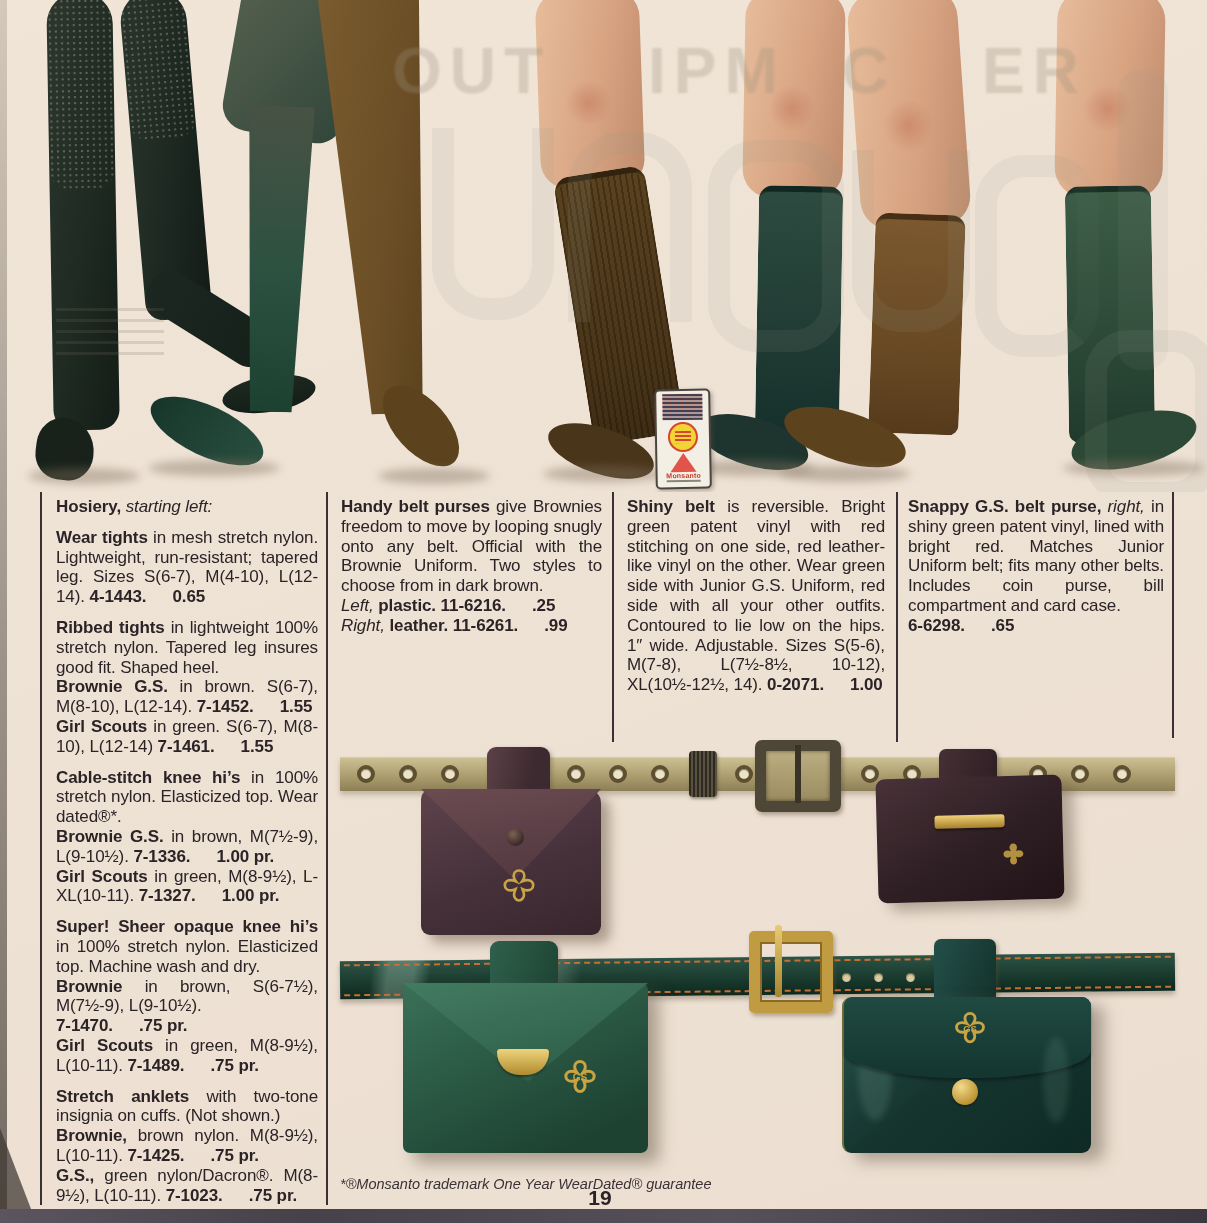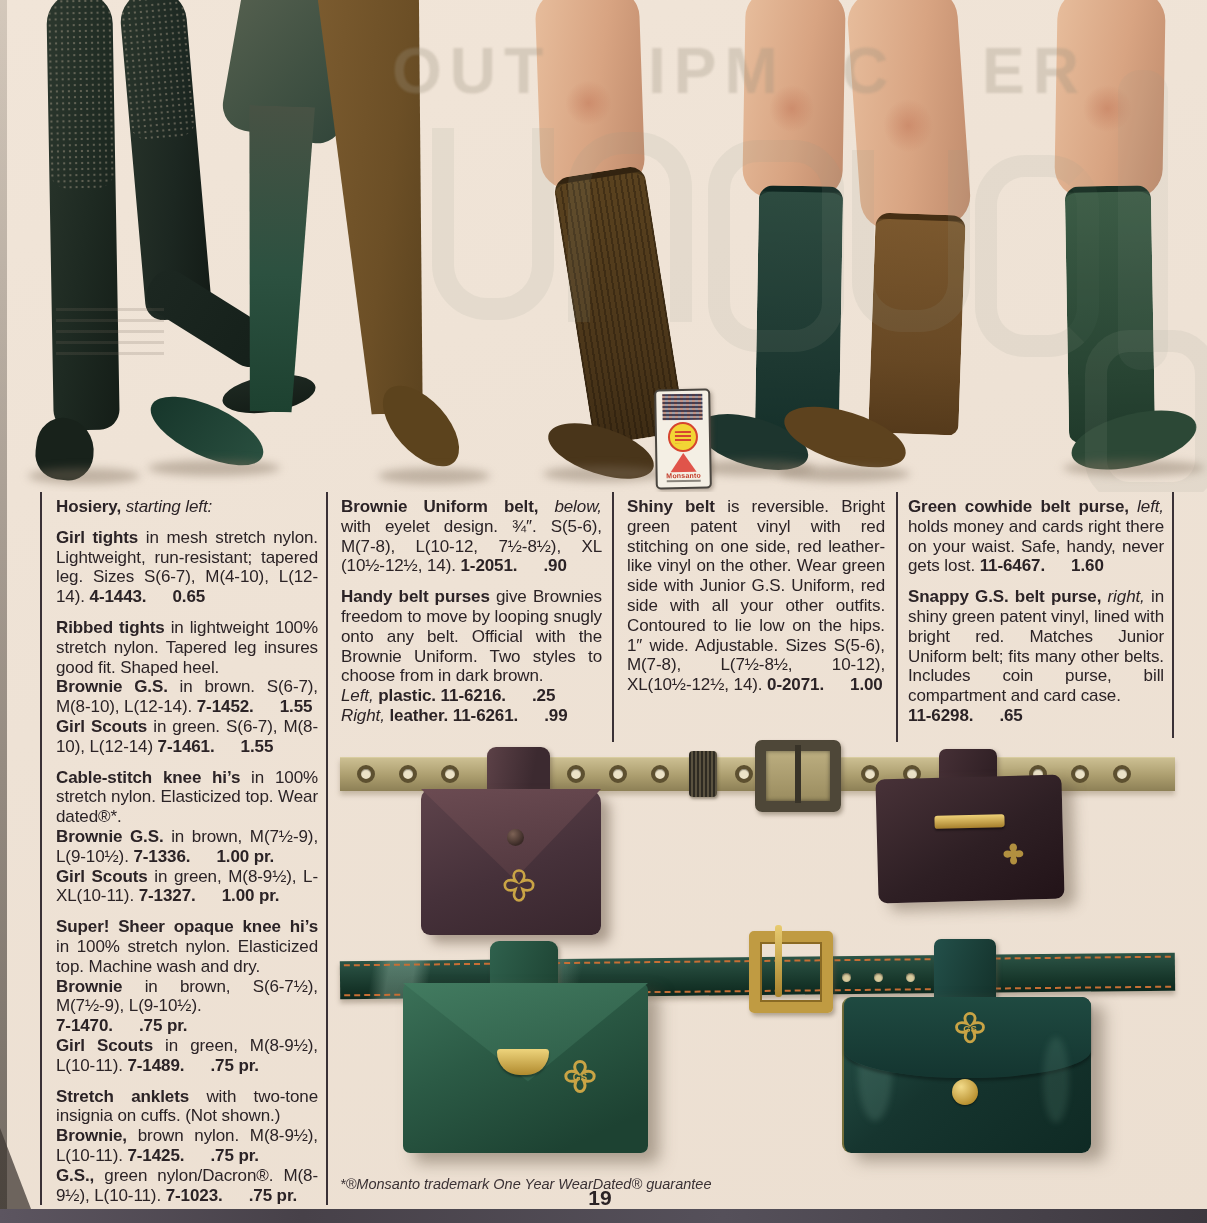--- a/index.html
+++ b/index.html
@@ -294,36 +294,34 @@
   </div>
 
   <div class="vrule r0"></div>
   <div class="vrule r1"></div>
   <div class="vrule r2"></div>
   <div class="vrule r3"></div>
   <div class="vrule r4"></div>
 
   <div class="column col-0">
       <p class="catalog-p"><span class="rb">Hosiery, </span><span class="ri">starting left:</span></p>
-      <p class="catalog-p"><span class="rb">Girl tights</span><span> in mesh stretch nylon. Lightweight, run-resistant; tapered leg. Sizes S(6-7), M(4-10), L(12-14). </span><span class="rb">4-1443.</span><span class="gap"></span><span class="rb">0.65</span></p>
+      <p class="catalog-p"><span class="rb">Wear tights</span><span> in mesh stretch nylon. Lightweight, run-resistant; tapered leg. Sizes S(6-7), M(4-10), L(12-14). </span><span class="rb">4-1443.</span><span class="gap"></span><span class="rb">0.65</span></p>
       <p class="catalog-p"><span class="rb">Ribbed tights</span><span> in lightweight 100% stretch nylon. Tapered leg insures good fit.  Shaped heel.</span><br><span class="rb">Brownie G.S.</span><span> in brown. S(6-7), M(8-10), L(12-14). </span><span class="rb">7-1452.</span><span class="gap"></span><span class="rb">1.55</span><br><span class="rb">Girl Scouts</span><span> in green. S(6-7), M(8-10), L(12-14) </span><span class="rb">7-1461.</span><span class="gap"></span><span class="rb">1.55</span></p>
       <p class="catalog-p"><span class="rb">Cable-stitch knee hi’s</span><span> in 100% stretch nylon. Elasticized top. Wear dated®*.</span><br><span class="rb">Brownie G.S.</span><span> in brown, M(7½-9), L(9-10½). </span><span class="rb">7-1336.</span><span class="gap"></span><span class="rb">1.00 pr.</span><br><span class="rb">Girl Scouts</span><span> in green, M(8-9½), L-XL(10-11). </span><span class="rb">7-1327.</span><span class="gap"></span><span class="rb">1.00 pr.</span></p>
       <p class="catalog-p"><span class="rb">Super! Sheer opaque knee hi’s</span><span> in 100% stretch nylon. Elasticized top. Machine wash and dry.</span><br><span class="rb">Brownie</span><span> in brown, S(6-7½), M(7½-9), L(9-10½).</span><br><span class="rb">7-1470.</span><span class="gap"></span><span class="rb">.75 pr.</span><br><span class="rb">Girl Scouts</span><span> in green, M(8-9½), L(10-11). </span><span class="rb">7-1489.</span><span class="gap"></span><span class="rb">.75 pr.</span></p>
       <p class="catalog-p"><span class="rb">Stretch anklets</span><span> with two-tone insignia on cuffs. (Not shown.)</span><br><span class="rb">Brownie,</span><span> brown nylon. M(8-9½), L(10-11). </span><span class="rb">7-1425.</span><span class="gap"></span><span class="rb">.75 pr.</span><br><span class="rb">G.S.,</span><span> green nylon/Dacron®. M(8-9½), L(10-11). </span><span class="rb">7-1023.</span><span class="gap"></span><span class="rb">.75 pr.</span></p>
     </div>
   <div class="column col-1">
-      <p class="catalog-p"><span class="rb">Brownie Uniform belt,</span><span> </span><span class="ri">below,</span><span> with eyelet design. ¾″. S(5-6), M(7-8), L(10-12, 7½-8½), XL (10½-12½, 14). </span><span class="rb">1-2051.</span><span class="gap"></span><span class="rb">.90</span></p>
       <p class="catalog-p"><span class="rb">Handy belt purses</span><span> give Brownies freedom to move by looping snugly onto any belt. Official with the Brownie Uniform. Two styles to choose from in dark brown.</span><br><span class="ri">Left,</span><span> </span><span class="rb">plastic. 11-6216.</span><span class="gap"></span><span class="rb">.25</span><br><span class="ri">Right,</span><span> </span><span class="rb">leather. 11-6261.</span><span class="gap"></span><span class="rb">.99</span></p>
     </div>
   <div class="column col-2">
       <p class="catalog-p"><span class="rb">Shiny belt</span><span> is reversible. Bright green patent vinyl with red stitching on one side, red leather-like vinyl on the other. Wear green side with Junior G.S. Uniform, red side with all your other outfits. Contoured to lie low on the hips. 1″ wide. Adjustable. Sizes S(5-6), M(7-8), L(7½-8½, 10-12), XL(10½-12½, 14). </span><span class="rb">0-2071.</span><span class="gap"></span><span class="rb">1.00</span></p>
     </div>
   <div class="column col-3">
-      <p class="catalog-p"><span class="rb">Green cowhide belt purse,</span><span> </span><span class="ri">left,</span><span> holds money and cards right there on your waist. Safe, handy, never gets lost. </span><span class="rb">11-6467.</span><span class="gap"></span><span class="rb">1.60</span></p>
-      <p class="catalog-p"><span class="rb">Snappy G.S. belt purse,</span><span> </span><span class="ri">right,</span><span> in shiny green patent vinyl, lined with bright red. Matches Junior Uniform belt; fits many other belts. Includes coin purse, bill compartment and card case.</span><br><span class="rb">11-6298.</span><span class="gap"></span><span class="rb">.65</span></p>
+      <p class="catalog-p"><span class="rb">Snappy G.S. belt purse,</span><span> </span><span class="ri">right,</span><span> in shiny green patent vinyl, lined with bright red. Matches Junior Uniform belt; fits many other belts. Includes coin purse, bill compartment and card case.</span><br><span class="rb">6-6298.</span><span class="gap"></span><span class="rb">.65</span></p>
     </div>
 
   <div class="belt-photo">
 
     <div class="belt-tan" id="belt-tan">
         <div class="grommet" style="left: 17px;"></div>
         <div class="grommet" style="left: 59px;"></div>
         <div class="grommet" style="left: 101px;"></div>
         <div class="grommet" style="left: 227px;"></div>
         <div class="grommet" style="left: 269px;"></div>

